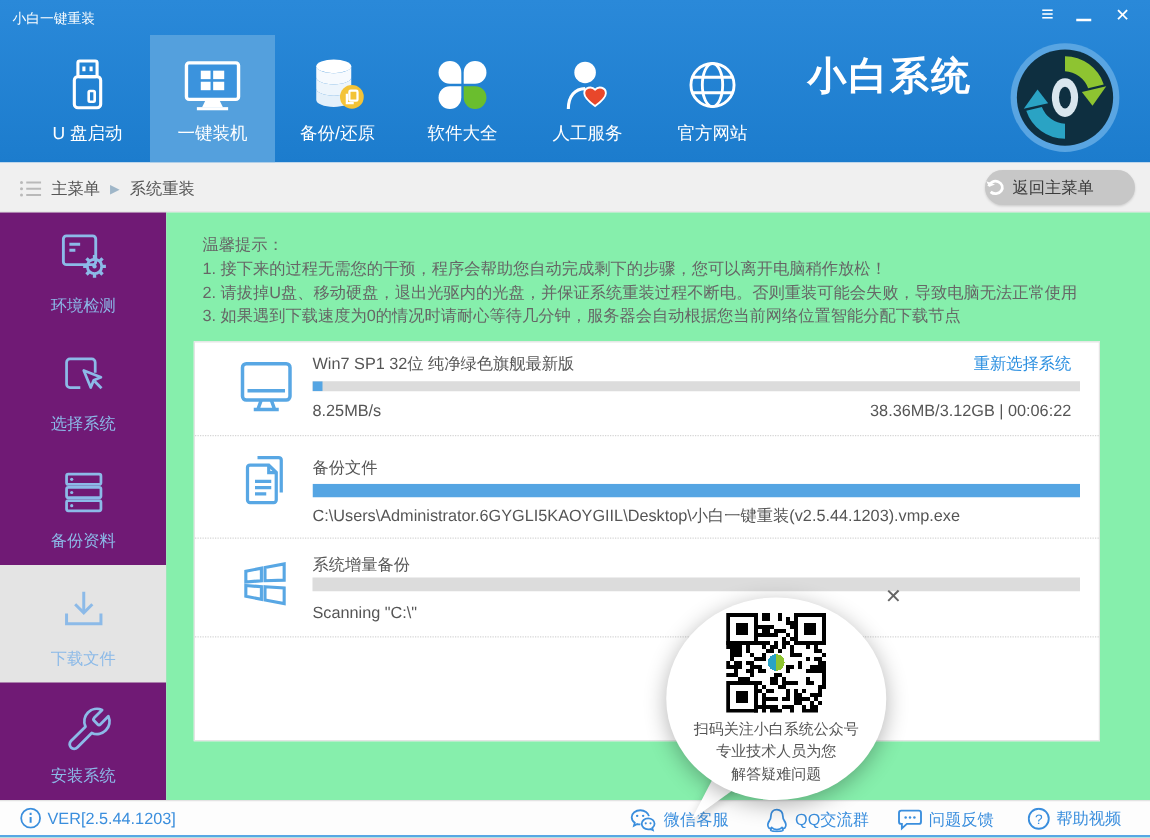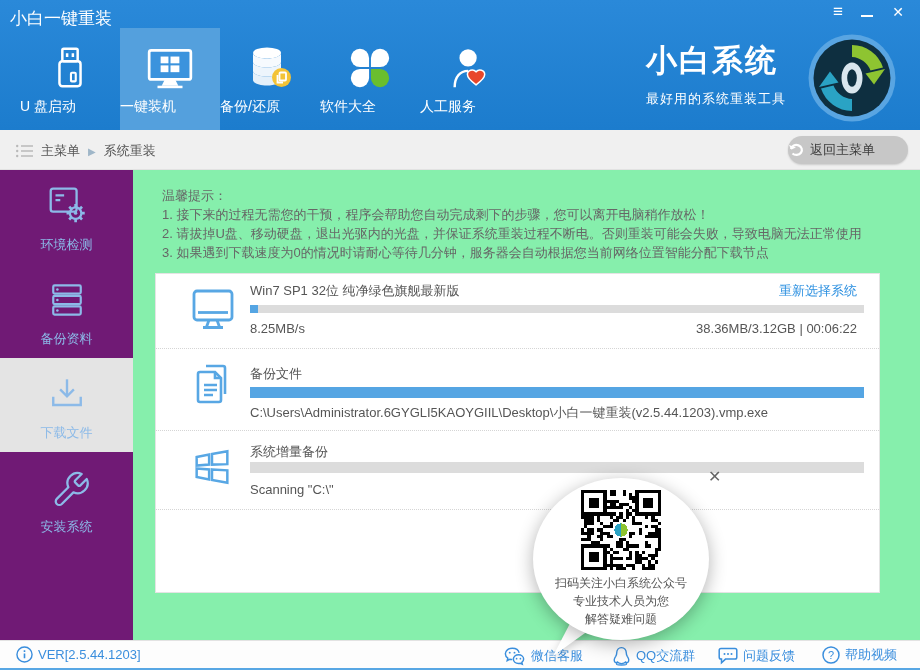--- a/index.html
+++ b/index.html
@@ -1,25 +1,25 @@
 <!DOCTYPE html>
 <html><head>
 <meta charset="utf-8">
 <style>
 *{box-sizing:border-box;margin:0;padding:0}
 body{width:920px;height:670px;font-family:"Liberation Sans","DejaVu Sans",sans-serif;position:relative;overflow:hidden;background:#fff;font-size:13px}
 
 #header{position:absolute;left:0;top:0;width:920px;height:130px;background:linear-gradient(180deg,#2a89d9 0%,#1c7ccd 100%)}
 #titlebar{position:absolute;left:0;top:0;width:920px;height:28px}
-#win-title{position:absolute;left:10px;top:7px;color:#fff;font-size:17px}
+#win-title{position:absolute;left:10px;top:7px;color:#fff;font-size:11px}
 .winctl{position:absolute;top:4px;color:#fff;font-size:15px;width:20px;text-align:center;cursor:pointer}
 #ctl-menu{left:828px;font-size:17px;top:2px}
 #ctl-min{left:861px;top:15px;width:12px;height:2px;background:#fff}
 #ctl-close{left:888px;font-size:14px;top:4px}
-.nav-item{position:absolute;top:28px;width:100px;height:102px;text-align:left;color:#fff;cursor:pointer}
+.nav-item{position:absolute;top:28px;width:100px;height:102px;text-align:center;color:#fff;cursor:pointer}
 .nav-item.active{background:#54a0dd}
 .nav-item .nicon{margin-top:14px;height:52px;display:flex;align-items:center;justify-content:center}
 .nav-item .nlabel{font-size:14px;margin-top:4px}
 #brand{position:absolute;left:646px;top:40px;width:188px;text-align:left;color:#fff}
 #brand-name{font-size:31px;font-weight:bold;letter-spacing:2px}
 #brand-slogan{font-size:13px;margin-top:8px;letter-spacing:1px}
 #logo-circle{position:absolute;left:806px;top:32px}
 
 #breadcrumb{position:absolute;left:0;top:130px;width:920px;height:40px;background:#f0f0f0;border-bottom:1px solid #e2e2e2}
 #crumb-row{position:absolute;left:16px;top:12px;color:#555;display:flex;align-items:center;gap:8px}
@@ -131,24 +131,33 @@
     <div class="nicon">
       <svg width="46" height="46" viewBox="0 0 48 48">
         <circle cx="22" cy="13.5" r="9" fill="#fff"></circle>
         <path d="M8 44 c0-10.5 5.5-17 14-17" fill="none" stroke="#fff" stroke-width="2.6"></path>
         <path d="M34 29.5 c-3-3.4-9.2-2-9.2 3 0 4.3 6 8.6 9.2 10.9 3.2-2.3 9.2-6.6 9.2-10.9 0-5-6.2-6.4-9.2-3 z" fill="#e8472b" stroke="#fff" stroke-width="1.6" transform="translate(-3,-1) scale(.98)"></path>
       </svg>
     </div>
     <div class="nlabel">人工服务</div>
   </div>
 
+  <div class="nav-item" style="left:520px">
+    <div class="nicon">
+      <svg width="46" height="46" viewBox="0 0 48 48" fill="none" stroke="#fff" stroke-width="2.4">
+        <circle cx="24" cy="24" r="18"></circle>
+        <ellipse cx="24" cy="24" rx="8.5" ry="18"></ellipse>
+        <path d="M7.2 17.5 h33.6 M7.2 30.5 h33.6"></path>
+      </svg>
+    </div>
+    <div class="nlabel">官方网站</div>
+  </div>
 
   <div id="brand">
     <div id="brand-name">小白系统</div>
-    <div id="brand-slogan">最好用的系统重装工具</div>
   </div>
 
   <div id="logo-circle">
     <svg width="92" height="92" viewBox="0 0 92 92">
       <circle cx="46" cy="46" r="43.5" fill="#59a5e2"></circle>
       <circle cx="46" cy="46" r="38.5" fill="#0e2f40"></circle>
       <path d="M46 13 a33 33 0 0 1 31 22.5 l-12.5 3 a21 21 0 0 0 -18.5 -13.5 z" fill="#8ec431"></path>
       <path d="M79 37 l-19.5 4.5 8.5 11 z" fill="#8ec431"></path>
       <path d="M46 79 a33 33 0 0 1 -31 -22.5 l12.5 -3 a21 21 0 0 0 18.5 13.5 z" fill="#2aa3c4"></path>
       <path d="M13 55 l19.5 -4.5 -8.5 -11 z" fill="#2aa3c4"></path>
@@ -190,20 +199,30 @@
         <rect x="7" y="7" width="27" height="24" rx="2.5"></rect>
         <path d="M12 14 h9 M12 19 h5"></path>
         <circle cx="33" cy="32.5" r="6"></circle>
         <circle cx="33" cy="32.5" r="1.8" fill="#8cbae8" stroke="none"></circle>
         <g stroke-width="2.8">
             <path d="M33 26.5 v-3.5 M33 38.5 v3.5 M27 32.5 h-3.5 M39 32.5 h3.5 M28.8 28.3 l-2.5-2.5 M37.2 36.7 l2.5 2.5 M28.8 36.7 l-2.5 2.5 M37.2 28.3 l2.5-2.5"></path>
           </g>
       </svg>
     </div>
     <div class="slabel">环境检测</div>
+  </div>
+  <div class="side-item">
+    <div class="sicon">
+      <svg width="44" height="44" viewBox="0 0 48 48" fill="none" stroke="#8cbae8" stroke-width="2.4">
+        <path d="M34 22 v-9 a3 3 0 0 0 -3 -3 h-19 a3 3 0 0 0 -3 3 v19 a3 3 0 0 0 3 3 h9"></path>
+        <path d="M24 20 l15 6 -6.3 2.6 -2.6 6.3 z" stroke-linejoin="round"></path>
+        <path d="M33.5 29.5 l6 6"></path>
+      </svg>
+    </div>
+    <div class="slabel">选择系统</div>
   </div>
   <div class="side-item">
     <div class="sicon">
       <svg width="44" height="44" viewBox="0 0 48 48" fill="none" stroke="#8cbae8" stroke-width="2.4">
         <rect x="9" y="8" width="30" height="9" rx="1.5"></rect>
         <rect x="9" y="19.5" width="30" height="9" rx="1.5"></rect>
         <rect x="9" y="31" width="30" height="9" rx="1.5"></rect>
         <g fill="#8cbae8" stroke="none">
             <circle cx="13.5" cy="12.5" r="1.4"></circle>
             <circle cx="13.5" cy="24" r="1.4"></circle>

